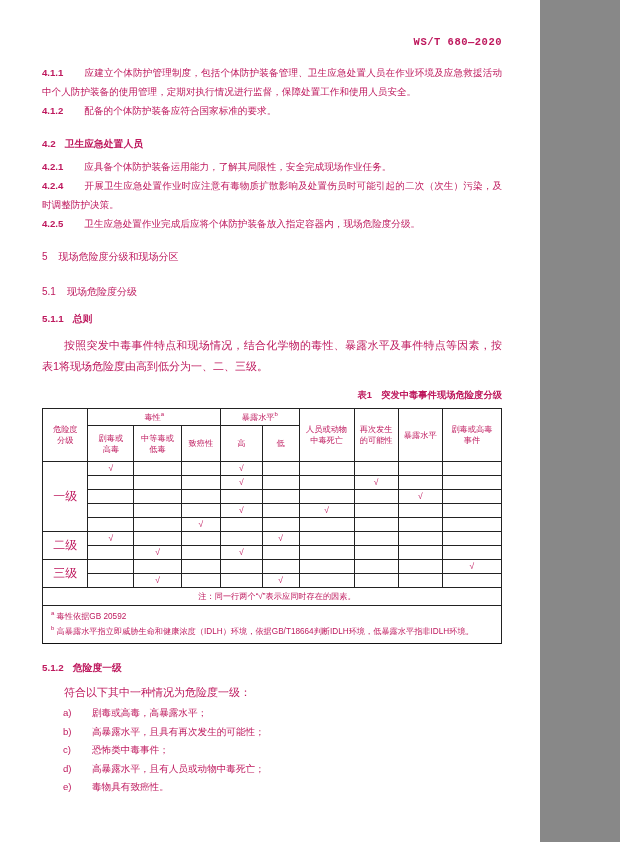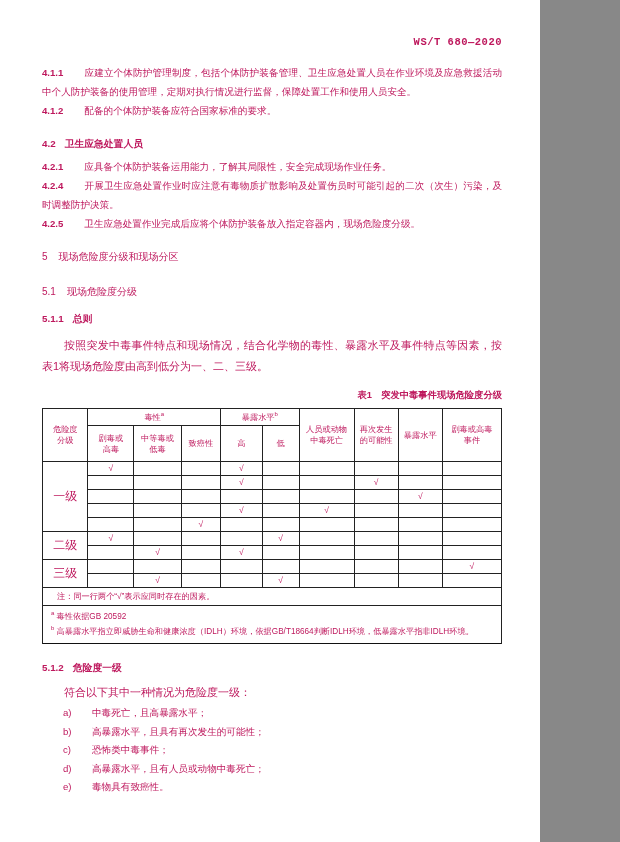--- a/index.html
+++ b/index.html
@@ -36,21 +36,21 @@
     border:0.75px solid #222;
     font-size:8.2px; font-weight:normal; text-align:center; vertical-align:middle;
     white-space:pre-line; line-height:11px; padding:1px 1px;
   }
   table.grade thead th { height:17px; }
   table.grade thead tr.sub th { height:36px; }
   table.grade thead { border-bottom:1.8px solid #111; }
   table.grade tbody td { height:14px; font-size:8.5px; }
   table.grade td.glabel { font-size:12px; }
   table.grade .note-row td {
-    text-align:left; padding:3px 4px 3px 14px; font-size:8.2px; height:17px;
+    text-align:center; padding:3px 4px 3px 14px; font-size:8.2px; height:17px;
   }
   table.grade .foot-row td {
     text-align:left; padding:3px 4px 4px 8px; font-size:8.2px; line-height:15px;
     border-bottom:none;
   }
   sup { font-size:6px; vertical-align:super; line-height:0; }
   .fn-line { display:block; }
   .sec512 { }
   .para-512 { margin-top:5px; }
   .list { margin-top:1px; }
@@ -249,20 +249,20 @@
     </tbody>
   </table>
 
   <div class="h2 sec512">
     <span class="num">5.1.2</span><span>危险度一级</span>
   </div>
 
   <p class="body-para para-512">符合以下其中一种情况为危险度一级：</p>
 
   <div class="list">
-      <p class="list-item"><span class="marker">a)</span><span>中毒死亡，且高暴露水平；</span></p>
+      <p class="list-item"><span class="marker">a)</span><span>剧毒或高毒，高暴露水平；</span></p>
       <p class="list-item"><span class="marker">b)</span><span>高暴露水平，且具有再次发生的可能性；</span></p>
       <p class="list-item"><span class="marker">c)</span><span>恐怖类中毒事件；</span></p>
       <p class="list-item"><span class="marker">d)</span><span>高暴露水平，且有人员或动物中毒死亡；</span></p>
       <p class="list-item"><span class="marker">e)</span><span>毒物具有致癌性。</span></p>
     </div>
 
 </div>
 
 </body></html>

